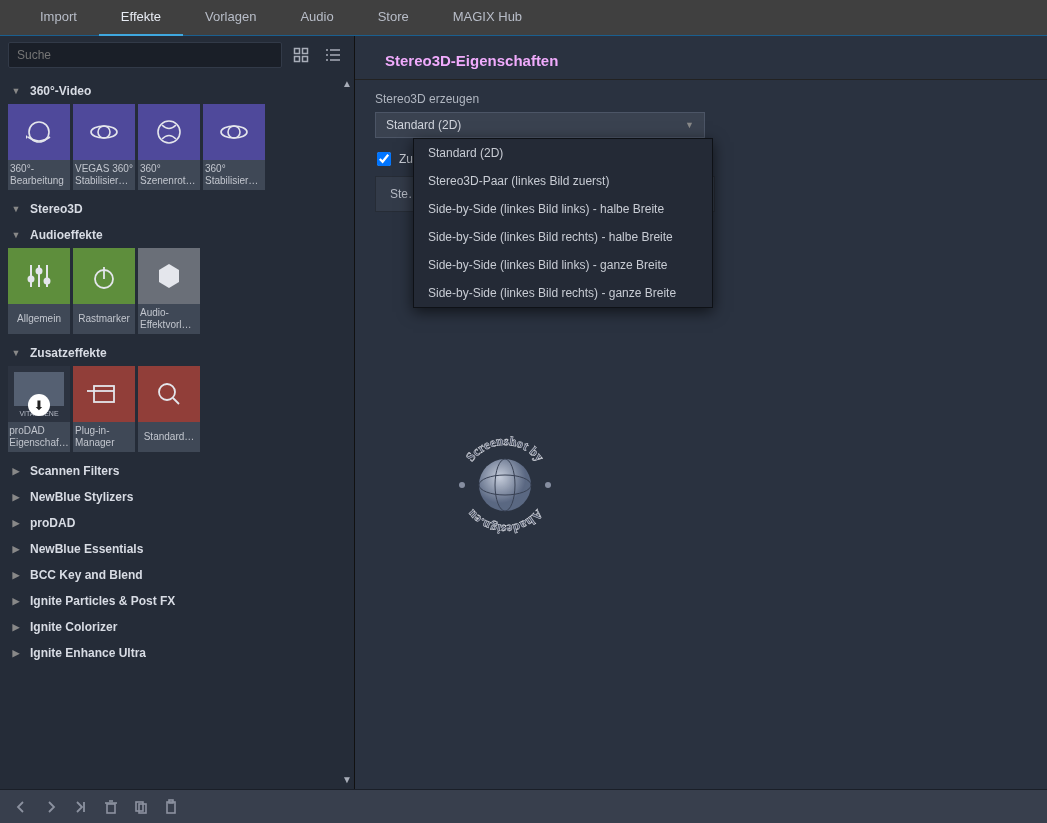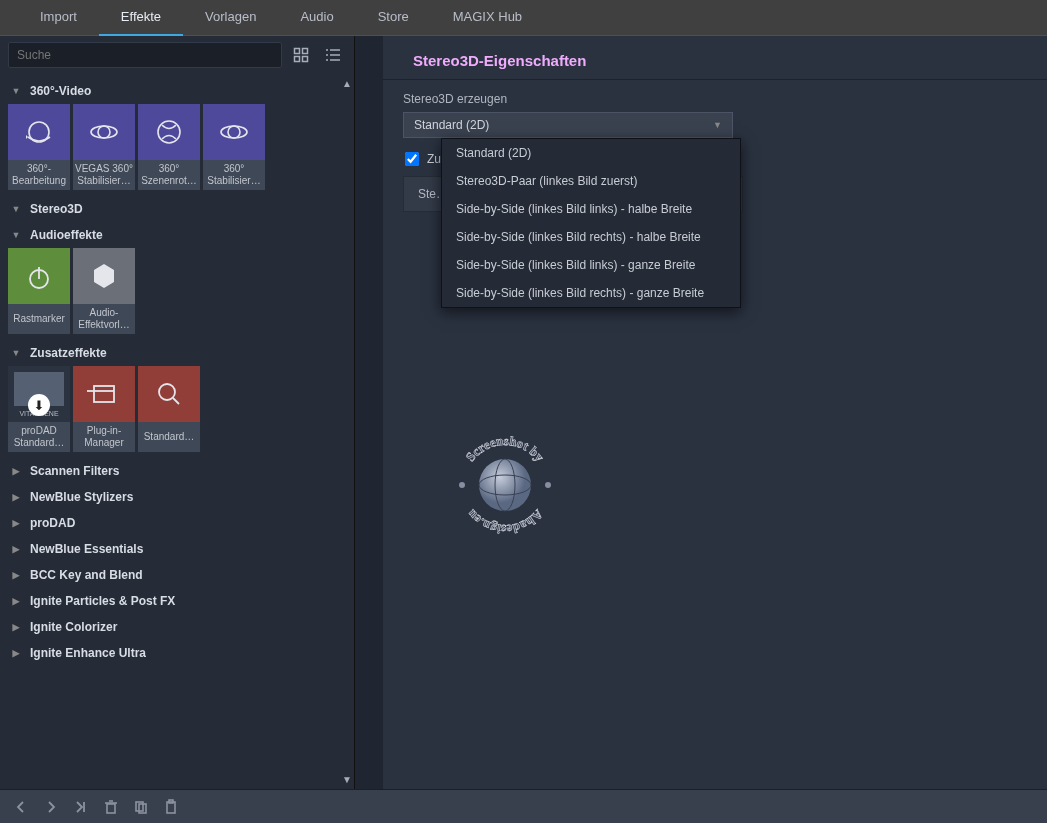--- a/index.html
+++ b/index.html
@@ -33,21 +33,20 @@
   border-bottom: 2px solid transparent;
 }
 .topnav .tab.active {
   color: #e8ecf4;
   border-bottom: 2px solid #3fa8e0;
 }
 .main {
   flex: 1;
   display: flex;
   overflow: hidden;
-  gap: 28px;
 }
 .left-col {
   width: 355px;
   display: flex;
   flex-direction: column;
   background: #252c38;
   border-right: 1px solid #111;
 }
 .search-row {
   display: flex;
@@ -120,21 +119,20 @@
   height: 56px;
   display: flex;
   align-items: center;
   justify-content: center;
   color: #e4e6ec;
   position: relative;
 }
 .tile-label {
   padding: 4px 2px;
   font-size: 10px;
-  text-align: center;
   line-height: 1.25;
   background: #3f4856;
   color: #c2c6ce;
   height: 30px;
   overflow: hidden;
   display: flex;
   align-items: center;
   justify-content: center;
 }
 .tile.selected .tile-icon { background: #2a92d4; }
@@ -325,20 +323,33 @@
         <span>Stereo3D</span>
       </div>
 
       <div class="cat-header">
         <span class="arr">▼</span>
         <span>Audioeffekte</span>
       </div>
       <div class="tile-row">
         <div class="tile">
           <div class="tile-icon" style="background:#5e8e3c">
+            <svg width="34" height="34" viewBox="0 0 34 34" fill="none" stroke="#e4e6ec" stroke-width="2">
+                <line x1="9" y1="6" x2="9" y2="28"></line>
+                <line x1="17" y1="6" x2="17" y2="28"></line>
+                <line x1="25" y1="6" x2="25" y2="28"></line>
+                <circle cx="9" cy="20" r="2.5" fill="#e4e6ec"></circle>
+                <circle cx="17" cy="12" r="2.5" fill="#e4e6ec"></circle>
+                <circle cx="25" cy="22" r="2.5" fill="#e4e6ec"></circle>
+              </svg>
+          </div>
+          <div class="tile-label">Allgemein</div>
+        </div>
+        <div class="tile">
+          <div class="tile-icon" style="background:#5e8e3c">
             <svg width="34" height="34" viewBox="0 0 34 34" fill="none" stroke="#e4e6ec" stroke-width="1.8">
                 <circle cx="17" cy="20" r="9"></circle>
                 <line x1="17" y1="20" x2="17" y2="8"></line>
               </svg>
           </div>
           <div class="tile-label">Rastmarker</div>
         </div>
         <div class="tile">
           <div class="tile-icon" style="background:#6a6f78">
             <svg width="34" height="34" viewBox="0 0 34 34" fill="#e4e6ec">
@@ -356,21 +367,21 @@
       <div class="tile-row">
         <div class="tile">
           <div class="tile-icon" style="background:#3a4252;position:relative">
             <svg width="62" height="56" viewBox="0 0 62 56">
                 <rect width="62" height="56" fill="#2c3340"></rect>
                 <rect x="6" y="6" width="50" height="34" fill="#556072"></rect>
                 <text x="31" y="50" text-anchor="middle" font-size="7" fill="#b8bdc8">VITASCENE</text>
               </svg>
             <span style="position:absolute;bottom:6px;left:50%;transform:translateX(-50%);width:22px;height:22px;border-radius:50%;background:#fff;display:flex;align-items:center;justify-content:center;color:#222;font-size:13px">⬇</span>
           </div>
-          <div class="tile-label">proDAD Standard…</div>
+          <div class="tile-label">proDAD Eigenschaf…</div>
         </div>
         <div class="tile">
           <div class="tile-icon" style="background:#913e39">
             <svg width="34" height="34" viewBox="0 0 34 34" fill="none" stroke="#e4e6ec" stroke-width="1.8">
                 <rect x="7" y="9" width="20" height="16"></rect>
                 <line x="7" y1="14" x2="27" y2="14"></line>
               </svg>
           </div>
           <div class="tile-label">Plug-in-Manager</div>
         </div>

